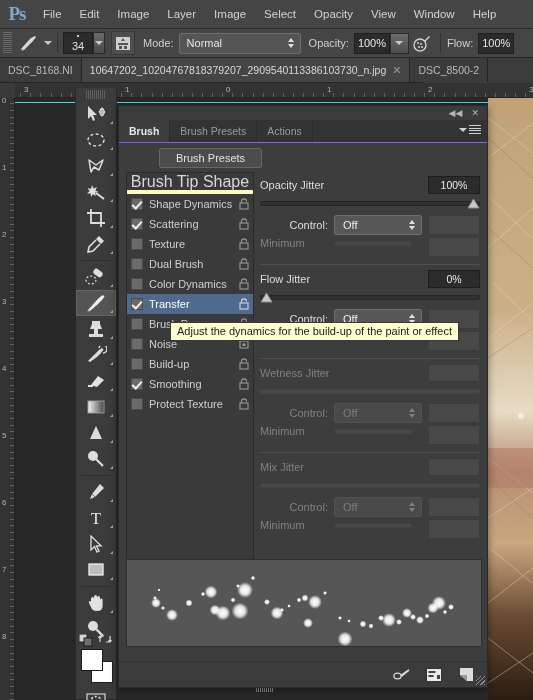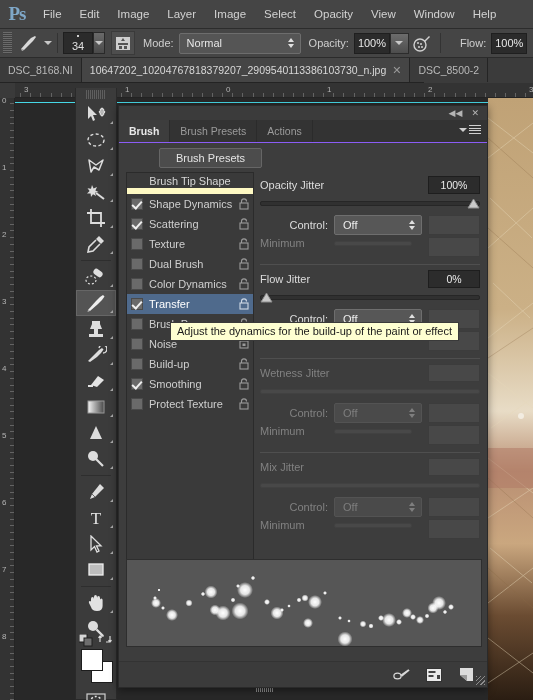--- a/index.html
+++ b/index.html
@@ -108,21 +108,21 @@
   .hamb i{ display:block; height:1px; background:#cfcfcf; }
 
   #bp-body{ position:absolute; left:0; top:38px; right:0; bottom:0; }
   #presets-btn-row{ height:28px; display:flex; align-items:center; padding-left:40px;}
   .pill-btn{ padding:3px 16px; background:#4c4c4c; border:1px solid #666; border-radius:2px;
     color:#e4e4e4; font-size:11px; cursor:default;}
 
   #bp-cols{ position:absolute; left:7px; top:28px; width:356px; bottom:0; display:flex; }
   #bp-left{ width:130px; background:#3a3a3a; border:1px solid #2b2b2b; height:390px; }
   .bt-head{ height:21px; display:flex; align-items:center; justify-content:center;
-    color:#d6d6d6; font-size:11px; border-bottom:6px solid #fef9c3; }
+    color:#d6d6d6; font-size:16px; border-bottom:4px solid #fef9c3; }
   .dyn-row{ height:20px; display:flex; align-items:center; padding:0 4px; gap:6px; cursor:default;}
   .dyn-row.selected{ background:#4f6a8c; }
   .chk{ width:12px;height:12px; background:#6a6a6a; border:1px solid #4a4a4a;
     position:relative; flex:0 0 auto;}
   .chk.on::after{ content:""; position:absolute; left:2px; top:0px; width:4px; height:8px;
     border:solid #f0f0f0; border-width:0 2px 2px 0; transform:rotate(42deg); }
   .dyn-label{ flex:1; color:#cfcfcf; font-size:11px; }
   .dyn-row.selected .dyn-label{ color:#fff; }
   .lock{ width:10px;height:12px; flex:0 0 auto; }
 
@@ -236,21 +236,21 @@
         <circle cx="8" cy="11" r="6" fill="none" stroke="#d0d0d0" stroke-width="1.4"></circle>
         <circle cx="6" cy="9" r="1" fill="#d0d0d0"></circle>
           <circle cx="9" cy="10" r="1" fill="#d0d0d0"></circle>
         <circle cx="7" cy="13" r="1" fill="#d0d0d0"></circle>
           <circle cx="10" cy="13" r="1" fill="#d0d0d0"></circle>
         <path d="M12 7 L17 2 L18 3 L13 8 Z" fill="#d0d0d0"></path>
       </svg>
     </div>
 
     <div class="ob-sep"></div>
-    <div class="ob-label" style="margin-left:14px">Flow:</div>
+    <div class="ob-label" style="margin-left:1px">Flow:</div>
     <div class="val-box" style="width:36px">100%</div>
   </div>
 
   <div id="tabbar">
     <div class="doctab">
       <span>DSC_8168.NI</span>
     </div>
     <div class="doctab active">
       <span>10647202_10204767818379207_2909540113386103730_n.jpg</span>
       <span class="tab-x">✕</span>

